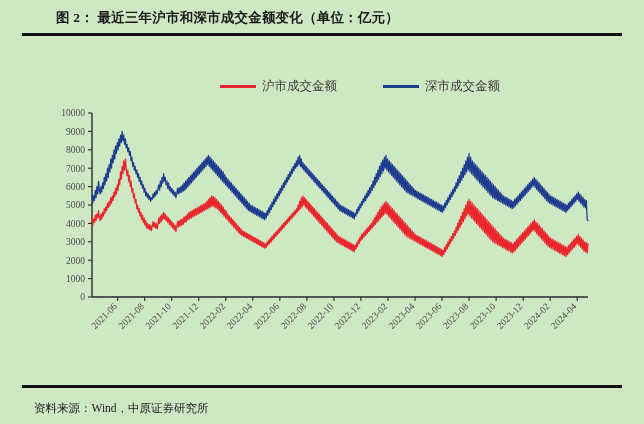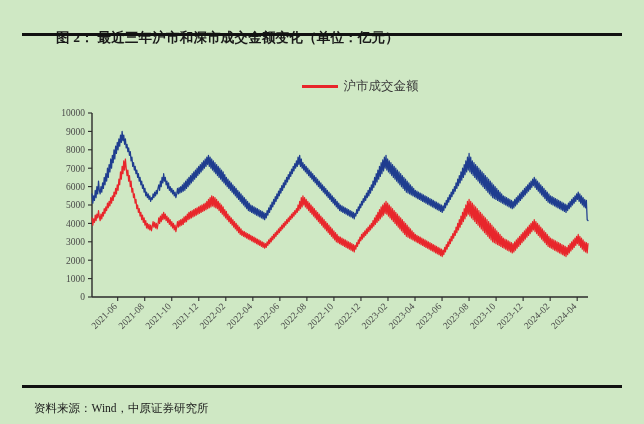--- a/index.html
+++ b/index.html
@@ -8,21 +8,21 @@
     background:#cfe8c4;
     font-family:"Liberation Serif", serif;
     overflow:hidden;
     position:relative;
   }
   #figure{
     position:absolute;left:0;top:0;width:644px;height:424px;
     background:#cfe8c4;
   }
   .title-row{
-    position:absolute;left:30px;top:28px;width:584px;height:22px;padding-left:26px;
+    position:absolute;left:30px;top:8px;width:584px;height:22px;padding-left:26px;
   }
   .title-text{
     font-family:"Liberation Serif", serif;
     font-size:13.5px;font-weight:bold;color:#1a1a1a;
     white-space:nowrap;letter-spacing:0.2px;
   }
   .rule-top{
     position:absolute;left:22px;top:33px;width:600px;height:3px;
     background:#111;
   }
@@ -71,20 +71,24 @@
   <div class="title-row">
     <span class="title-text">图 2： 最近三年沪市和深市成交金额变化（单位：亿元）</span>
   </div>
 
   <div class="rule-top"></div>
 
   <div class="legend">
     <div class="legend-item">
       <span class="legend-swatch" style="background: rgb(232, 38, 43);"></span>
       <span class="legend-label">沪市成交金额</span>
+    </div>
+    <div class="legend-item">
+      <span class="legend-swatch" style="background: rgb(31, 61, 143);"></span>
+      <span class="legend-label">深市成交金额</span>
     </div>
   </div>
 
   <div class="plot-wrap">
     <svg class="chart" id="chart-svg" width="644" height="270" viewBox="0 0 644 270">
         <line x1="88" y1="197" x2="92" y2="197" class="tick-mark"></line>
         <text x="85" y="200.4" class="ytick-label">0</text>
         <line x1="88" y1="178.6" x2="92" y2="178.6" class="tick-mark"></line>
         <text x="85" y="182" class="ytick-label">1000</text>
         <line x1="88" y1="160.2" x2="92" y2="160.2" class="tick-mark"></line>

